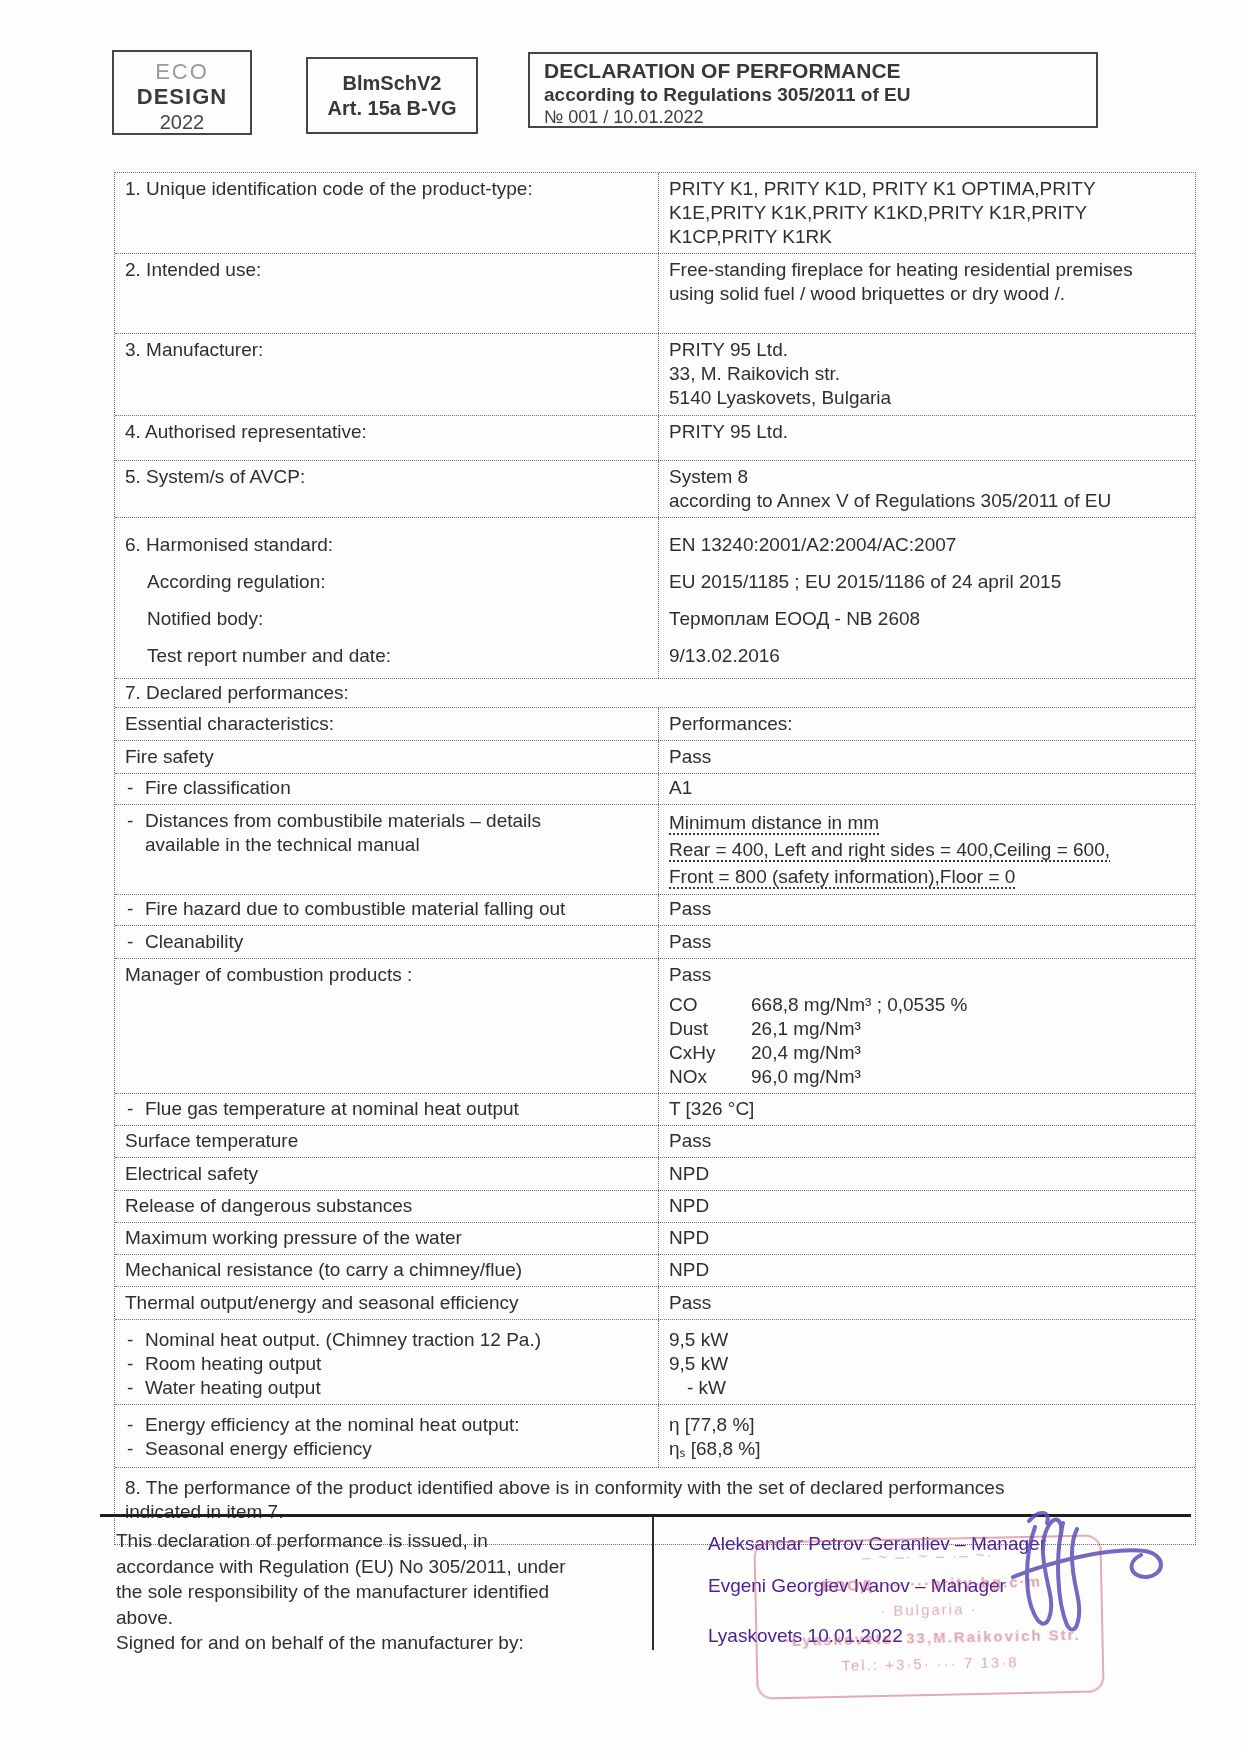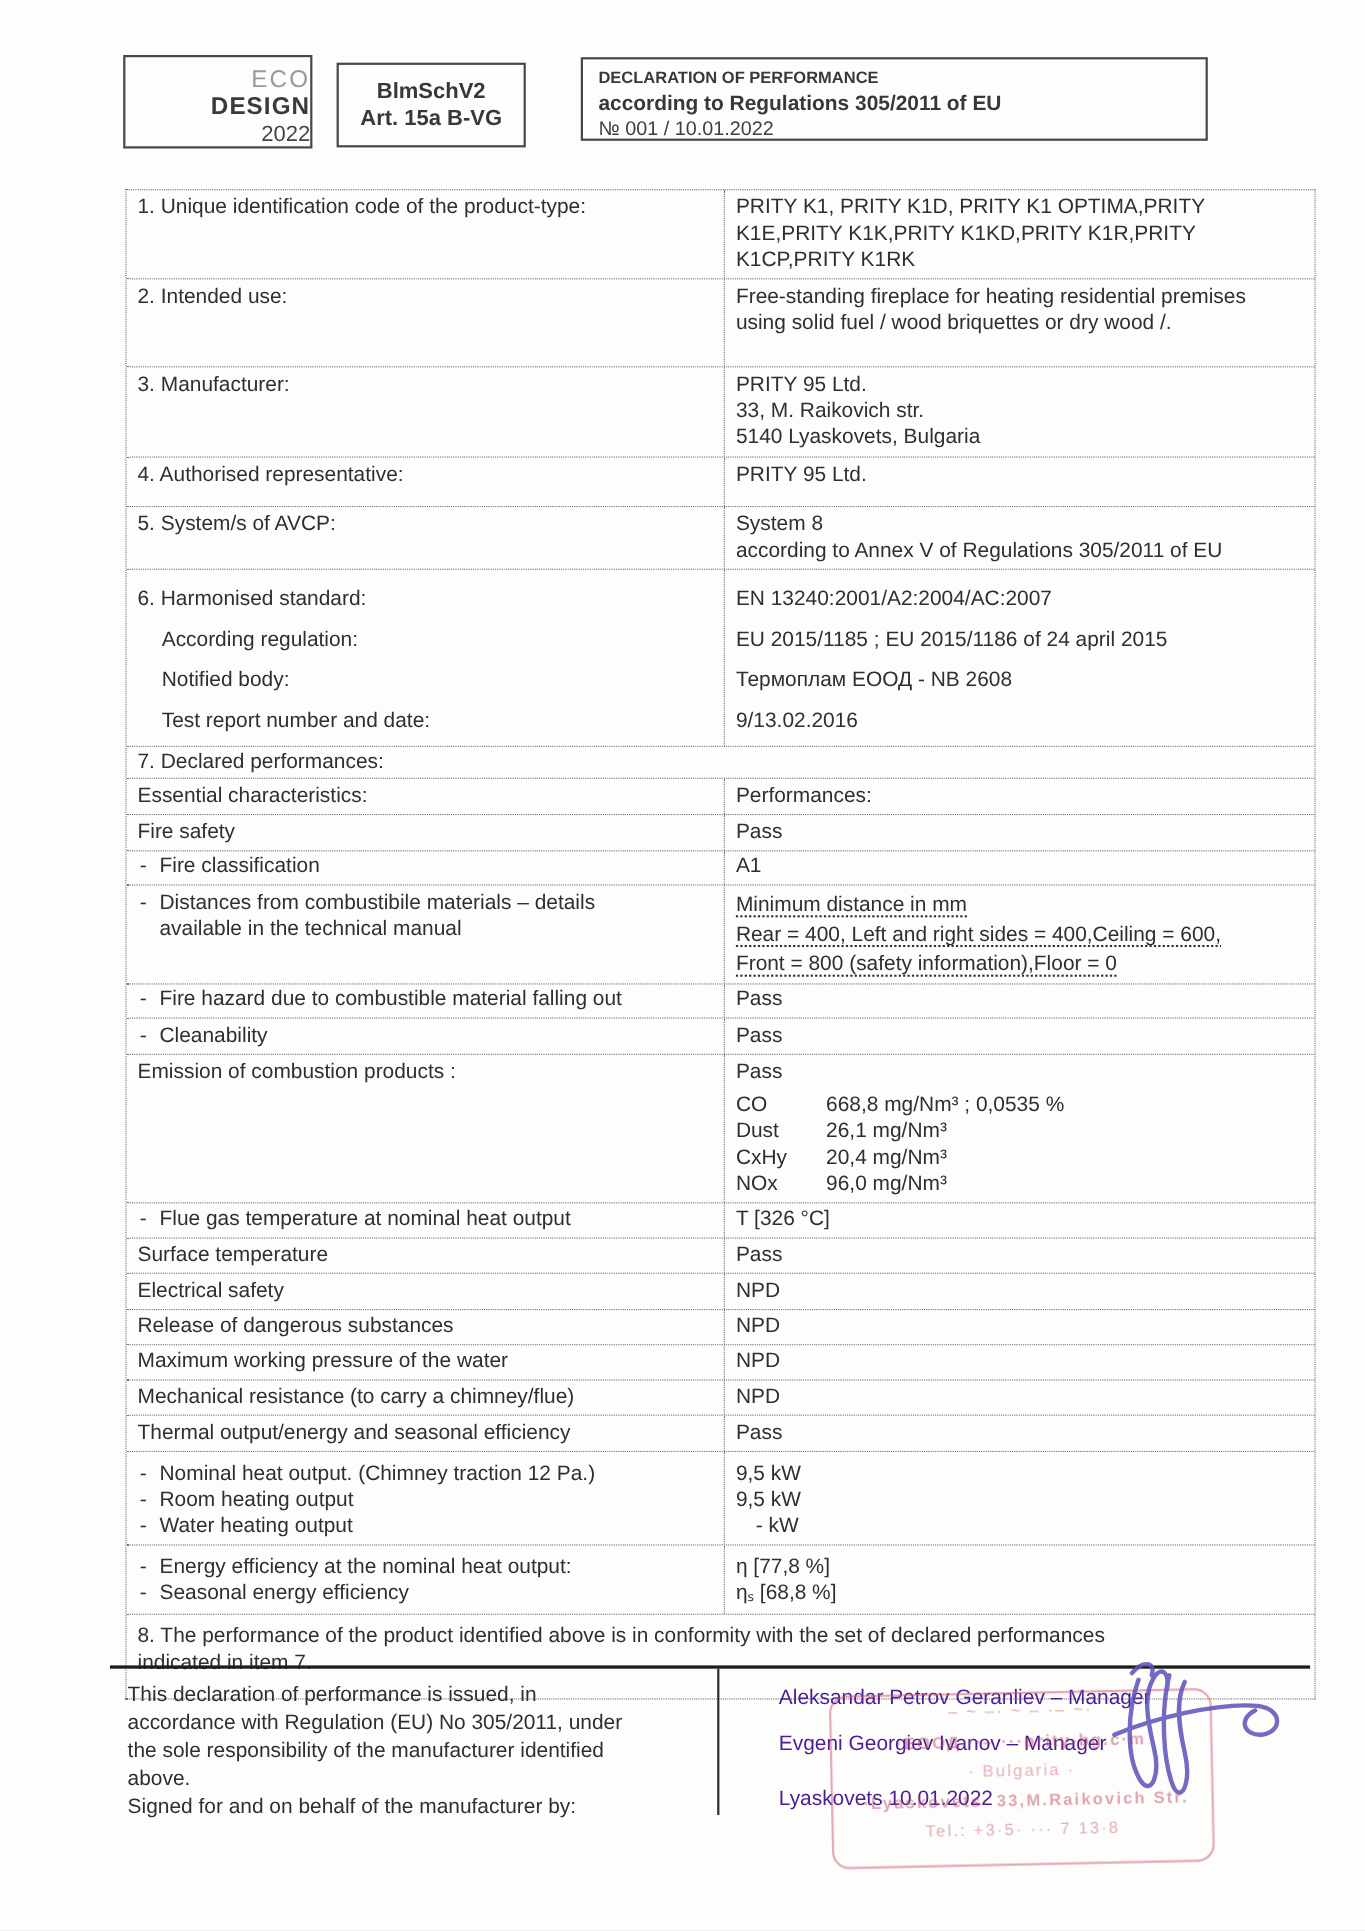--- a/index.html
+++ b/index.html
@@ -7,28 +7,28 @@
   .page{
     position:relative;width:1241px;height:1755px;margin:0 auto;
     background:#fdfdfb;color:#2e2e2e;
     font-family:"Liberation Sans", sans-serif;
     overflow:hidden;
   }
   *{box-sizing:border-box;}
 
   
   .hbox{position:absolute;border:2px solid #474747;background:#fdfdfb;}
-  .box-eco{left:112px;top:50px;width:172px;height:85px;text-align:right;padding-top:7px;}
+  .box-eco{left:112px;top:50px;width:140px;height:85px;text-align:center;padding-top:7px;}
   .box-eco .l1{font-size:22px;color:#9a9a9a;letter-spacing:2px;line-height:25px;}
   .box-eco .l2{font-size:22px;font-weight:bold;color:#3a3a3a;line-height:26px;letter-spacing:1px;}
   .box-eco .l3{font-size:20px;color:#444;line-height:25px;}
   .box-blm{left:306px;top:57px;width:172px;height:77px;display:flex;flex-direction:column;justify-content:center;text-align:center;}
   .box-blm div{font-size:20px;font-weight:bold;line-height:25px;color:#383838;}
   .box-dop{left:528px;top:52px;width:570px;height:76px;padding:5px 0 0 14px;}
-  .box-dop .l1{font-size:15px;font-weight:bold;line-height:24px;color:#383838;}
+  .box-dop .l1{font-size:21px;font-weight:bold;line-height:24px;color:#383838;}
   .box-dop .l2{font-size:19px;font-weight:bold;line-height:23px;color:#383838;}
   .box-dop .l3{font-size:18px;line-height:22px;color:#3d3d3d;}
 
   
   .doc-table{
     position:absolute;left:114px;top:172px;width:1082px;
     border:1px dotted #6f6f6f;
   }
   .tr{display:grid;grid-template-columns:544px 1fr;}
   .doc-table > div + div{border-top:1px dotted #6f6f6f;}
@@ -204,21 +204,21 @@
     <div class="tr" style="min-height:33px">
       <div class="td td-l dash-row">
         <span class="dash">-</span>
         <span class="dash-text">Cleanability</span>
       </div>
       <div class="td">Pass</div>
     </div>
 
     <div class="tr" style="min-height:132px">
       <div class="td td-l">
-        <div>Emission of combustion products :</div>
+        <div>Manager of combustion products :</div>
       </div>
       <div class="td">
         <div>Pass</div>
         <div class="em-items">
           <div class="em-row">
               <span class="em-name">CO</span>
               <span>668,8 mg/Nm³ ; 0,0535 %</span>
             </div>
           <div class="em-row">
               <span class="em-name">Dust</span>

